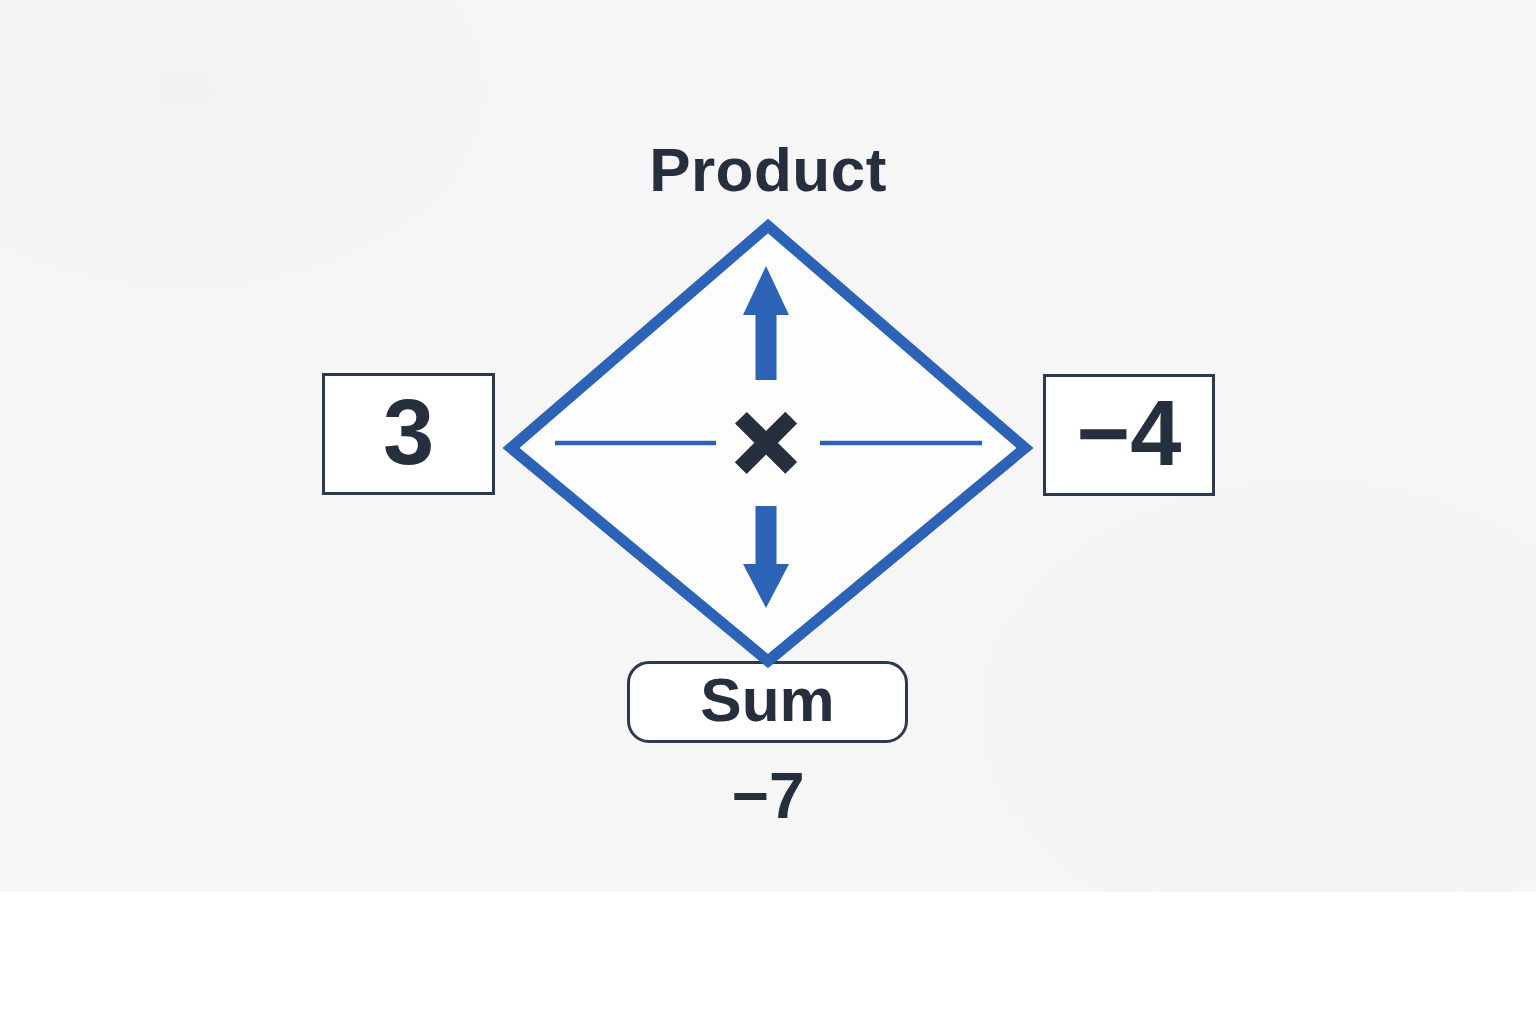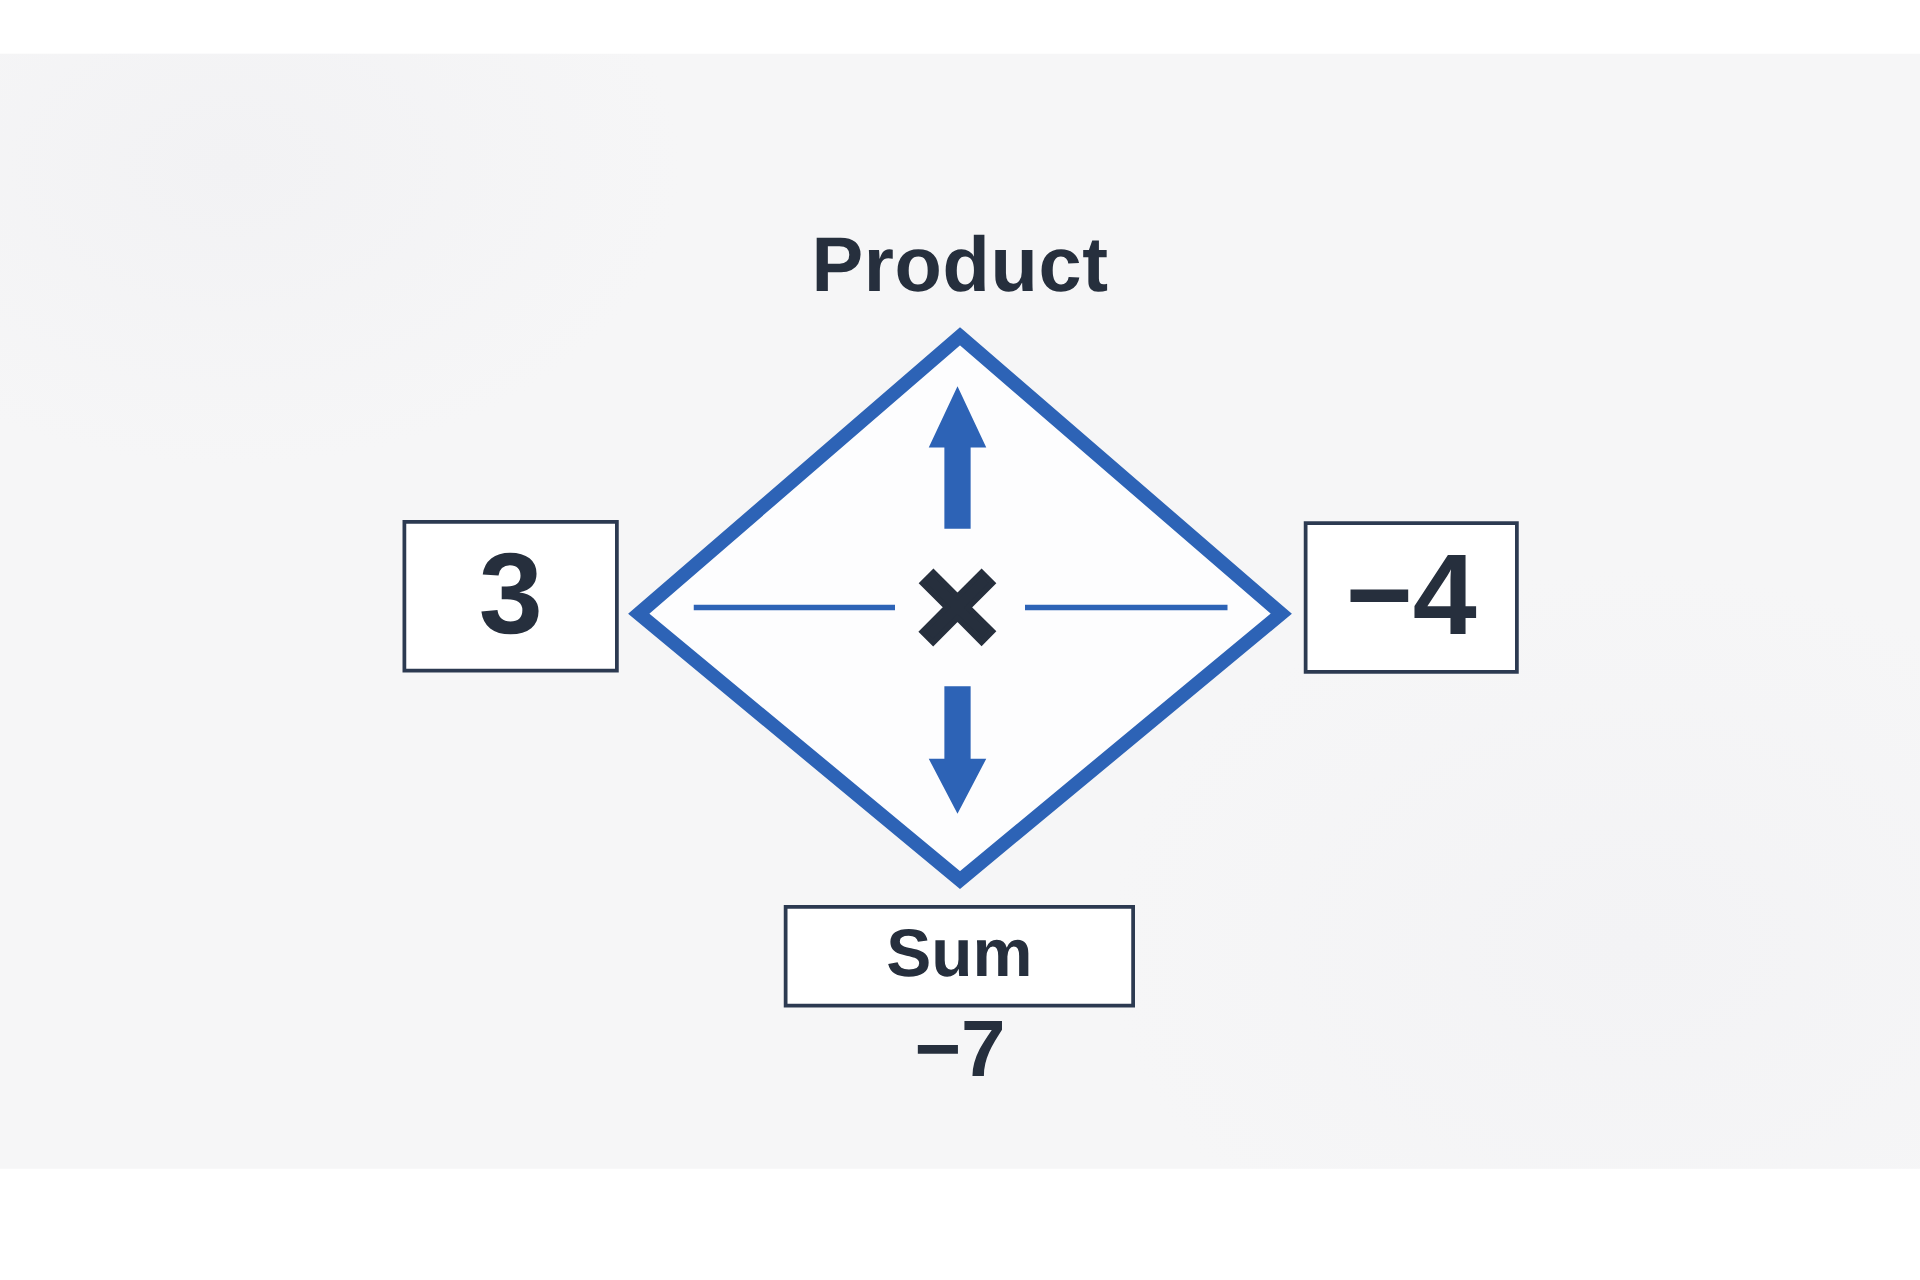--- a/index.html
+++ b/index.html
@@ -10,21 +10,20 @@
     position: relative;
     width: 1536px;
     height: 892px;
     background:
       radial-gradient(ellipse 600px 400px at 12% 10%, #f2f2f4 0%, rgba(242,242,244,0) 60%),
       radial-gradient(ellipse 700px 500px at 85% 80%, #f3f3f5 0%, rgba(243,243,245,0) 60%),
       #f6f6f7;
     font-family: "Liberation Sans", "DejaVu Sans", sans-serif;
     overflow: hidden;
     color: #262f3d;
-    margin-top: 43px;
   }
 
   
   .product-row {
     position: absolute;
     top: 139px;
     left: 0;
     width: 100%;
     display: flex;
     justify-content: center;
@@ -43,21 +42,21 @@
     background: #ffffff;
     border: 3px solid #2c3a51;
     display: flex;
     align-items: center;
     justify-content: center;
     font-weight: 700;
     z-index: 1;
   }
   .left-box  { left: 322px;  top: 373px; width: 173px; height: 122px; font-size: 92px; }
   .right-box { left: 1043px; top: 374px; width: 172px; height: 122px; font-size: 92px; }
-  .sum-box   { left: 627px;  top: 681px; width: 281px; height: 82px;  font-size: 54px; }
+  .sum-box   { left: 627px;  top: 661px; width: 281px; height: 82px;  font-size: 62px; border-radius: 22px; }
   .box .num, .box .word { line-height: 1; transform: translateY(-2px); }
 
   
   .fig {
     position: absolute;
     left: 0;
     top: 0;
     width: 1536px;
     height: 1024px;
     z-index: 2;

